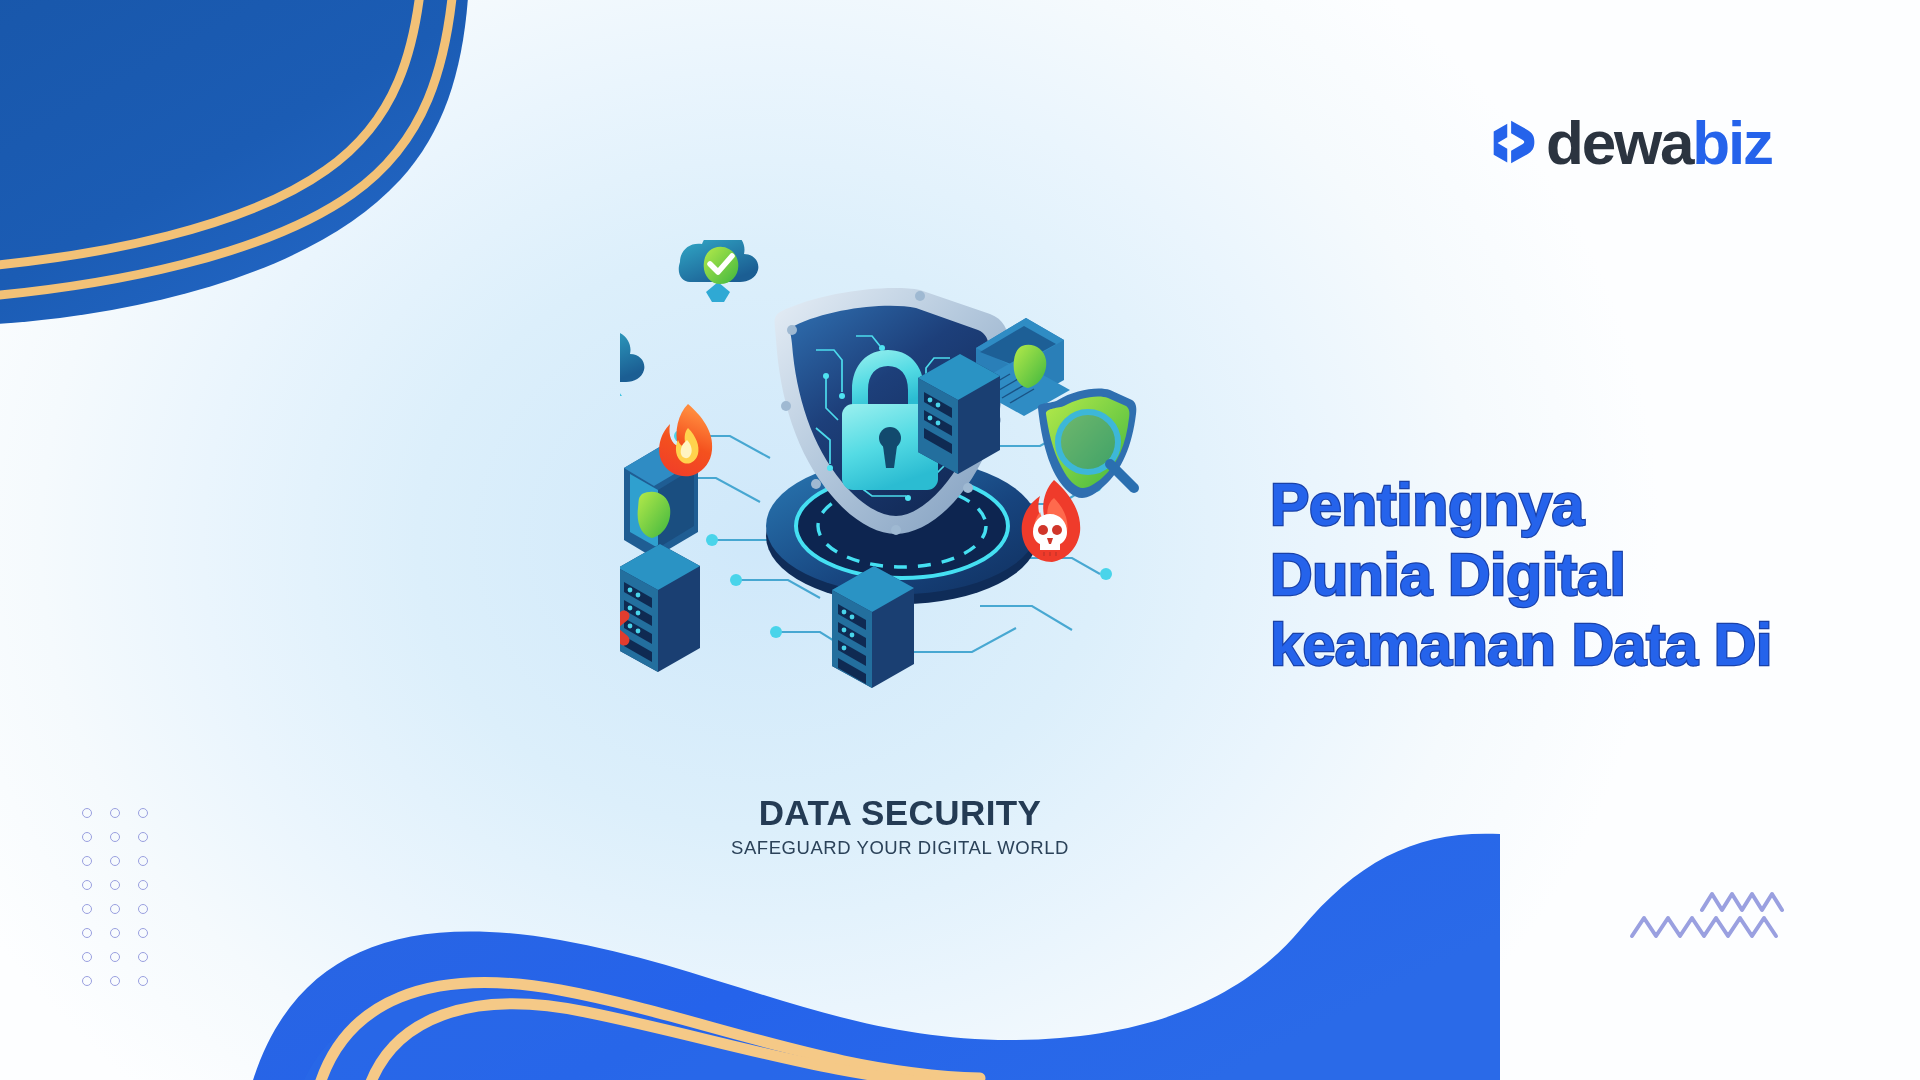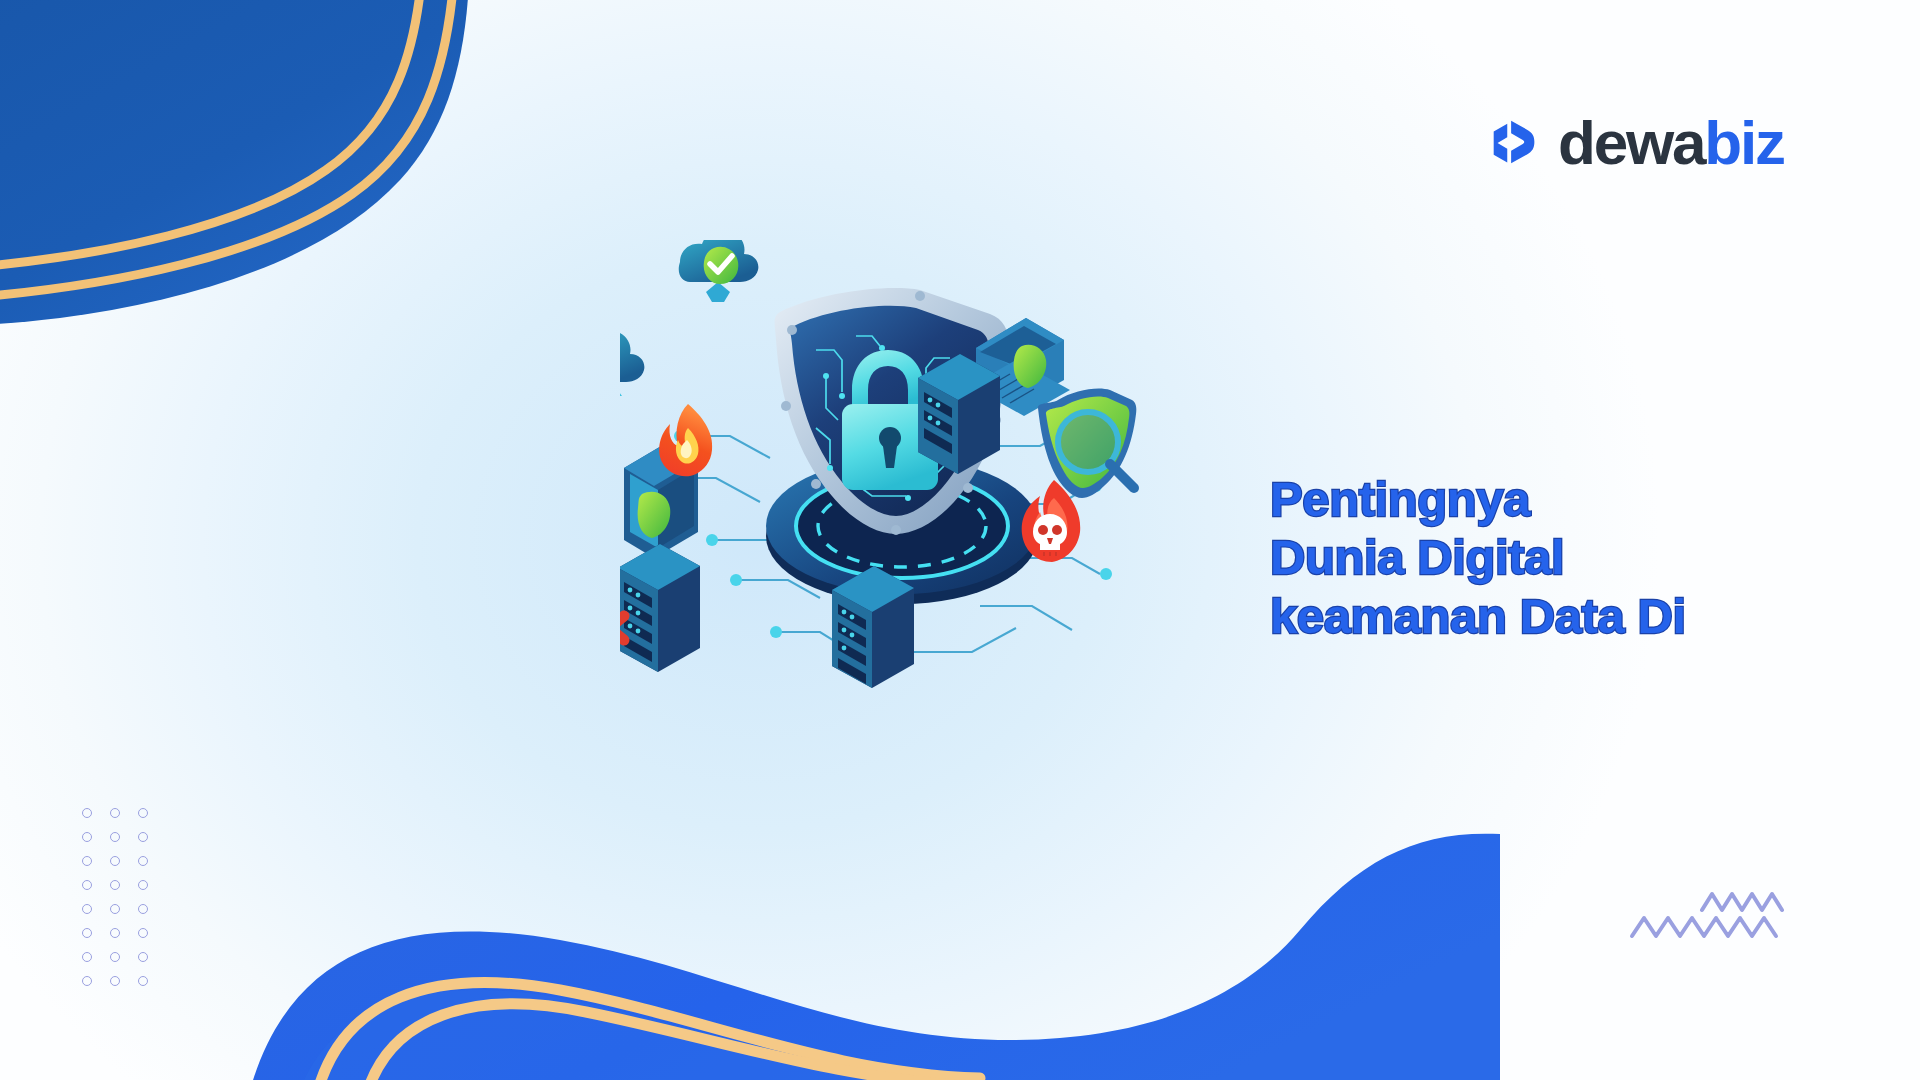--- a/index.html
+++ b/index.html
@@ -19,37 +19,37 @@
       radial-gradient(ellipse 900px 760px at 760px 540px, #cfe8fa 0%, #dcefFB 38%, #eaf5fd 62%, #f5fafd 80%, #fdfeff 100%),
       linear-gradient(120deg, #e9f4fc 0%, #f3f9fd 45%, #fdfdff 100%);
   }
 
   
   .bg-svg { position:absolute; inset:0; width:1920px; height:1080px; }
 
   
   .logo {
     position:absolute; left:1484px; top:112px;
-    display:flex; align-items:flex-start; gap:12px;
+    display:flex; align-items:flex-start; 
   }
   .logo-mark { width:62px; height:62px; display:block; }
   .logo-word {
     font-size:62px; font-weight:700; letter-spacing:-2.2px;
     line-height:1; white-space:nowrap;
     font-family:"Liberation Sans", sans-serif;
   }
   .logo-word .w-dewa { color:#2b3440; }
   .logo-word .w-biz  { color:#2563eb; }
 
   
   .headline {
     position:absolute; left:1270px; top:470px; width:640px;
   }
   .headline .line {
-    font-size:49px;
+    font-size:59px;
     font-weight:700;
     line-height:1.19;
     color:#2563eb;
     -webkit-text-stroke:2.4px #1a41a8;
     paint-order:stroke fill;
     letter-spacing:-0.4px;
     white-space:nowrap;
     font-family:"Liberation Sans", sans-serif;
   }
 
@@ -377,20 +377,24 @@
                  C60 114 52 118 46 118 C38 118 28 110 20 96 C8 74 4 46 2 28 C1 22 16 24 22 20 Z" fill="#2f6fb0"></path>
         <path d="M28 26 C42 18 62 14 72 18 L90 26 C93 28 94 32 93 38 C90 64 82 84 66 98
                  C59 104 52 108 47 108 C40 108 32 100 26 88 C16 70 12 48 10 34 C9 28 24 28 28 26 Z" fill="url(#greenShield)"></path>
         <circle cx="52" cy="62" r="30" fill="#1f74a8" opacity="0.38"></circle>
         <circle cx="52" cy="62" r="30" fill="none" stroke="#3db7d8" stroke-width="6"></circle>
         <path d="M74 84 L98 108" stroke="#2a6fb0" stroke-width="10" stroke-linecap="round"></path>
       </g>
     </svg>
   </div>
 
+  <div class="illus-caption">
+    <div class="cap-main">DATA SECURITY</div>
+    <div class="cap-sub">SAFEGUARD YOUR DIGITAL WORLD</div>
+  </div>
 
   <div class="headline">
     <div class="line">Pentingnya</div>
     <div class="line">Dunia Digital</div>
     <div class="line">keamanan Data Di</div>
   </div>
 
   <div class="dot-grid">
     <div class="dot-row">
         <span class="dot"></span>

